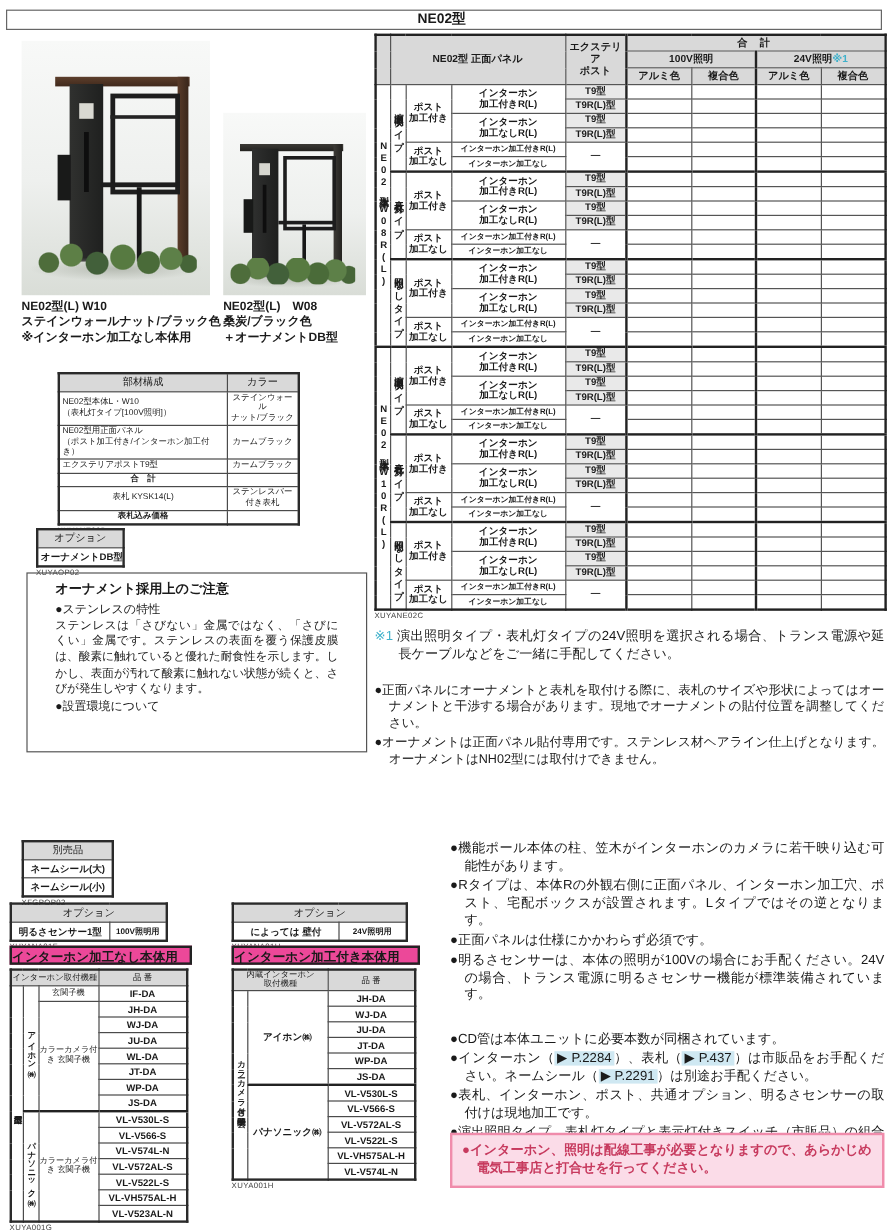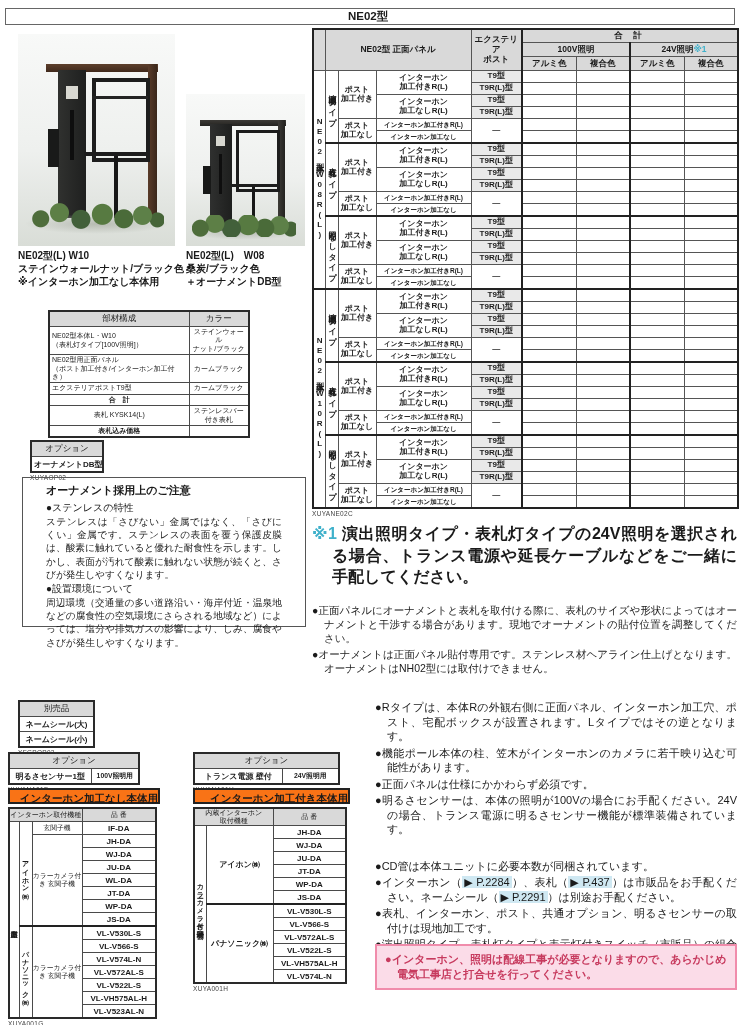--- a/index.html
+++ b/index.html
@@ -66,30 +66,30 @@
   .spec-table tbody td.small{font-size:6.5px;}
   .post-cell{background:#e9e9e9;}
   .dash-cell{background:#fff;}
   .thickL{border-left:2px solid #222 !important;}
   .sep td{border-top:2px solid #222;}
   .vcell{vertical-align:middle;text-align:center;}
   .v{writing-mode:vertical-rl;text-orientation:upright;display:inline-block;font-weight:bold;font-size:8px;line-height:1;letter-spacing:1px;}
   .blue{color:#3fb1cb;}
 
   
-  .ref-note{font-size:16px;line-height:1.35;padding-left:20px;text-indent:-20px;margin-top:6px;text-align:justify;font-weight:bold;}
+  .ref-note{font-size:11px;line-height:1.35;padding-left:20px;text-indent:-20px;margin-top:6px;text-align:justify;}
   .note{font-size:10.5px;line-height:1.33;padding-left:12px;text-indent:-12px;margin-bottom:2px;text-align:justify;}
   .spec .notes-block{margin-top:16px;}
 
   
   .banner{left:4px;top:664px;width:732px;height:29px;background:#d15f3b;border-radius:14px;
           color:#fff;font-weight:bold;font-size:15px;text-align:center;line-height:29px;letter-spacing:2px;}
 
   
-  .ic-title{border:2px solid #222;background:#f97316;font-size:10.5px;font-weight:bold;text-align:right;
+  .ic-title{border:2px solid #222;background:#ec4899;font-size:10.5px;font-weight:bold;text-align:left;
             height:16px;line-height:16px;margin-bottom:3px;box-sizing:border-box;}
   .ic th{font-size:7px;height:12px;text-align:center;padding:0;}
   .ic td{padding:0;text-align:center;}
   .ic .hinban{font-size:8px;font-weight:bold;height:12px;white-space:nowrap;}
   .ic .unit-type{font-size:6.8px;line-height:1.15;}
   .ic .v{font-size:7px;letter-spacing:0;}
   .ic .maker-h{font-size:8px;font-weight:bold;}
 
   
   .rnotes{left:375px;top:700px;width:362px;}
@@ -205,21 +205,20 @@
     </tbody>
       </table>
     <div class="code">XUYAOP02</div>
   </div>
 
   <div class="abs notice">
     <div class="ttl">オーナメント採用上のご注意</div>
     <div class="hd">●ステンレスの特性</div>
     <div class="bd">ステンレスは「さびない」金属ではなく、「さびにくい」金属です。ステンレスの表面を覆う保護皮膜は、酸素に触れていると優れた耐食性を示します。しかし、表面が汚れて酸素に触れない状態が続くと、さびが発生しやすくなります。</div>
     <div class="hd">●設置環境について</div>
-    <div class="bd">周辺環境（交通量の多い道路沿い・海岸付近・温泉地などの腐食性の空気環境にさらされる地域など）によっては、塩分や排気ガスの影響により、しみ、腐食やさびが発生しやすくなります。</div>
   </div>
 
   <div class="abs spec">
     <table class="spec-table">
       <colgroup>
         <col style="width:12px;">
           <col style="width:13px;">
           <col style="width:38px;">
           <col style="width:95px;">
         <col style="width:51px;">
@@ -615,21 +614,21 @@
     <table class="btbl mini" style="width:145px;">
       <colgroup>
           <col style="width:88px;">
           <col style="width:57px;">
         </colgroup>
       <tbody>
           <tr>
             <th colspan="2">オプション</th>
           </tr>
       <tr>
-        <td>トランス電源 壁付</td>
+        <td>によっては 壁付</td>
         <td class="sm">24V照明用</td>
       </tr>
     </tbody>
       </table>
     <div class="code">XUYANA01H</div>
   </div>
 
   <div class="abs" style="left:8px;top:788px;">
     <div class="ic-title" style="width:152px;">インターホン加工なし本体用</div>
     <table class="btbl ic">
@@ -756,22 +755,22 @@
           </tr>
           <tr>
             <td class="hinban">VL-V574L-N</td>
           </tr>
         </tbody>
     </table>
     <div class="code">XUYA001H</div>
   </div>
 
   <div class="abs rnotes">
+    <div class="note">●機能ポール本体の柱、笠木がインターホンのカメラに若干映り込む可能性があります。</div>
     <div class="note">●Rタイプは、本体Rの外観右側に正面パネル、インターホン加工穴、ポスト、宅配ボックスが設置されます。Lタイプではその逆となります。</div>
-    <div class="note">●機能ポール本体の柱、笠木がインターホンのカメラに若干映り込む可能性があります。</div>
     <div class="note">●正面パネルは仕様にかかわらず必須です。</div>
     <div class="note">●明るさセンサーは、本体の照明が100Vの場合にお手配ください。24Vの場合、トランス電源に明るさセンサー機能が標準装備されています。</div>
     <div class="gap"></div>
     <div class="note">●CD管は本体ユニットに必要本数が同梱されています。</div>
     <div class="note"><span>●インターホン（</span><span class="plink">▶ P.2284</span><span>）、表札（</span><span class="plink">▶ P.437</span><span>）は市販品をお手配ください。ネームシール（</span><span class="plink">▶ P.2291</span><span>）は別途お手配ください。</span></div>
     <div class="note">●表札、インターホン、ポスト、共通オプション、明るさセンサーの取付けは現地加工です。</div>
     <div class="note">●演出照明タイプ、表札灯タイプと表示灯付きスイッチ（市販品）の組合せでは、スイッチがオフの場合でも微弱電流によりLED照明がぼんやり点灯する場合があります。</div>
   </div>
 
   <div class="abs warnbox">

